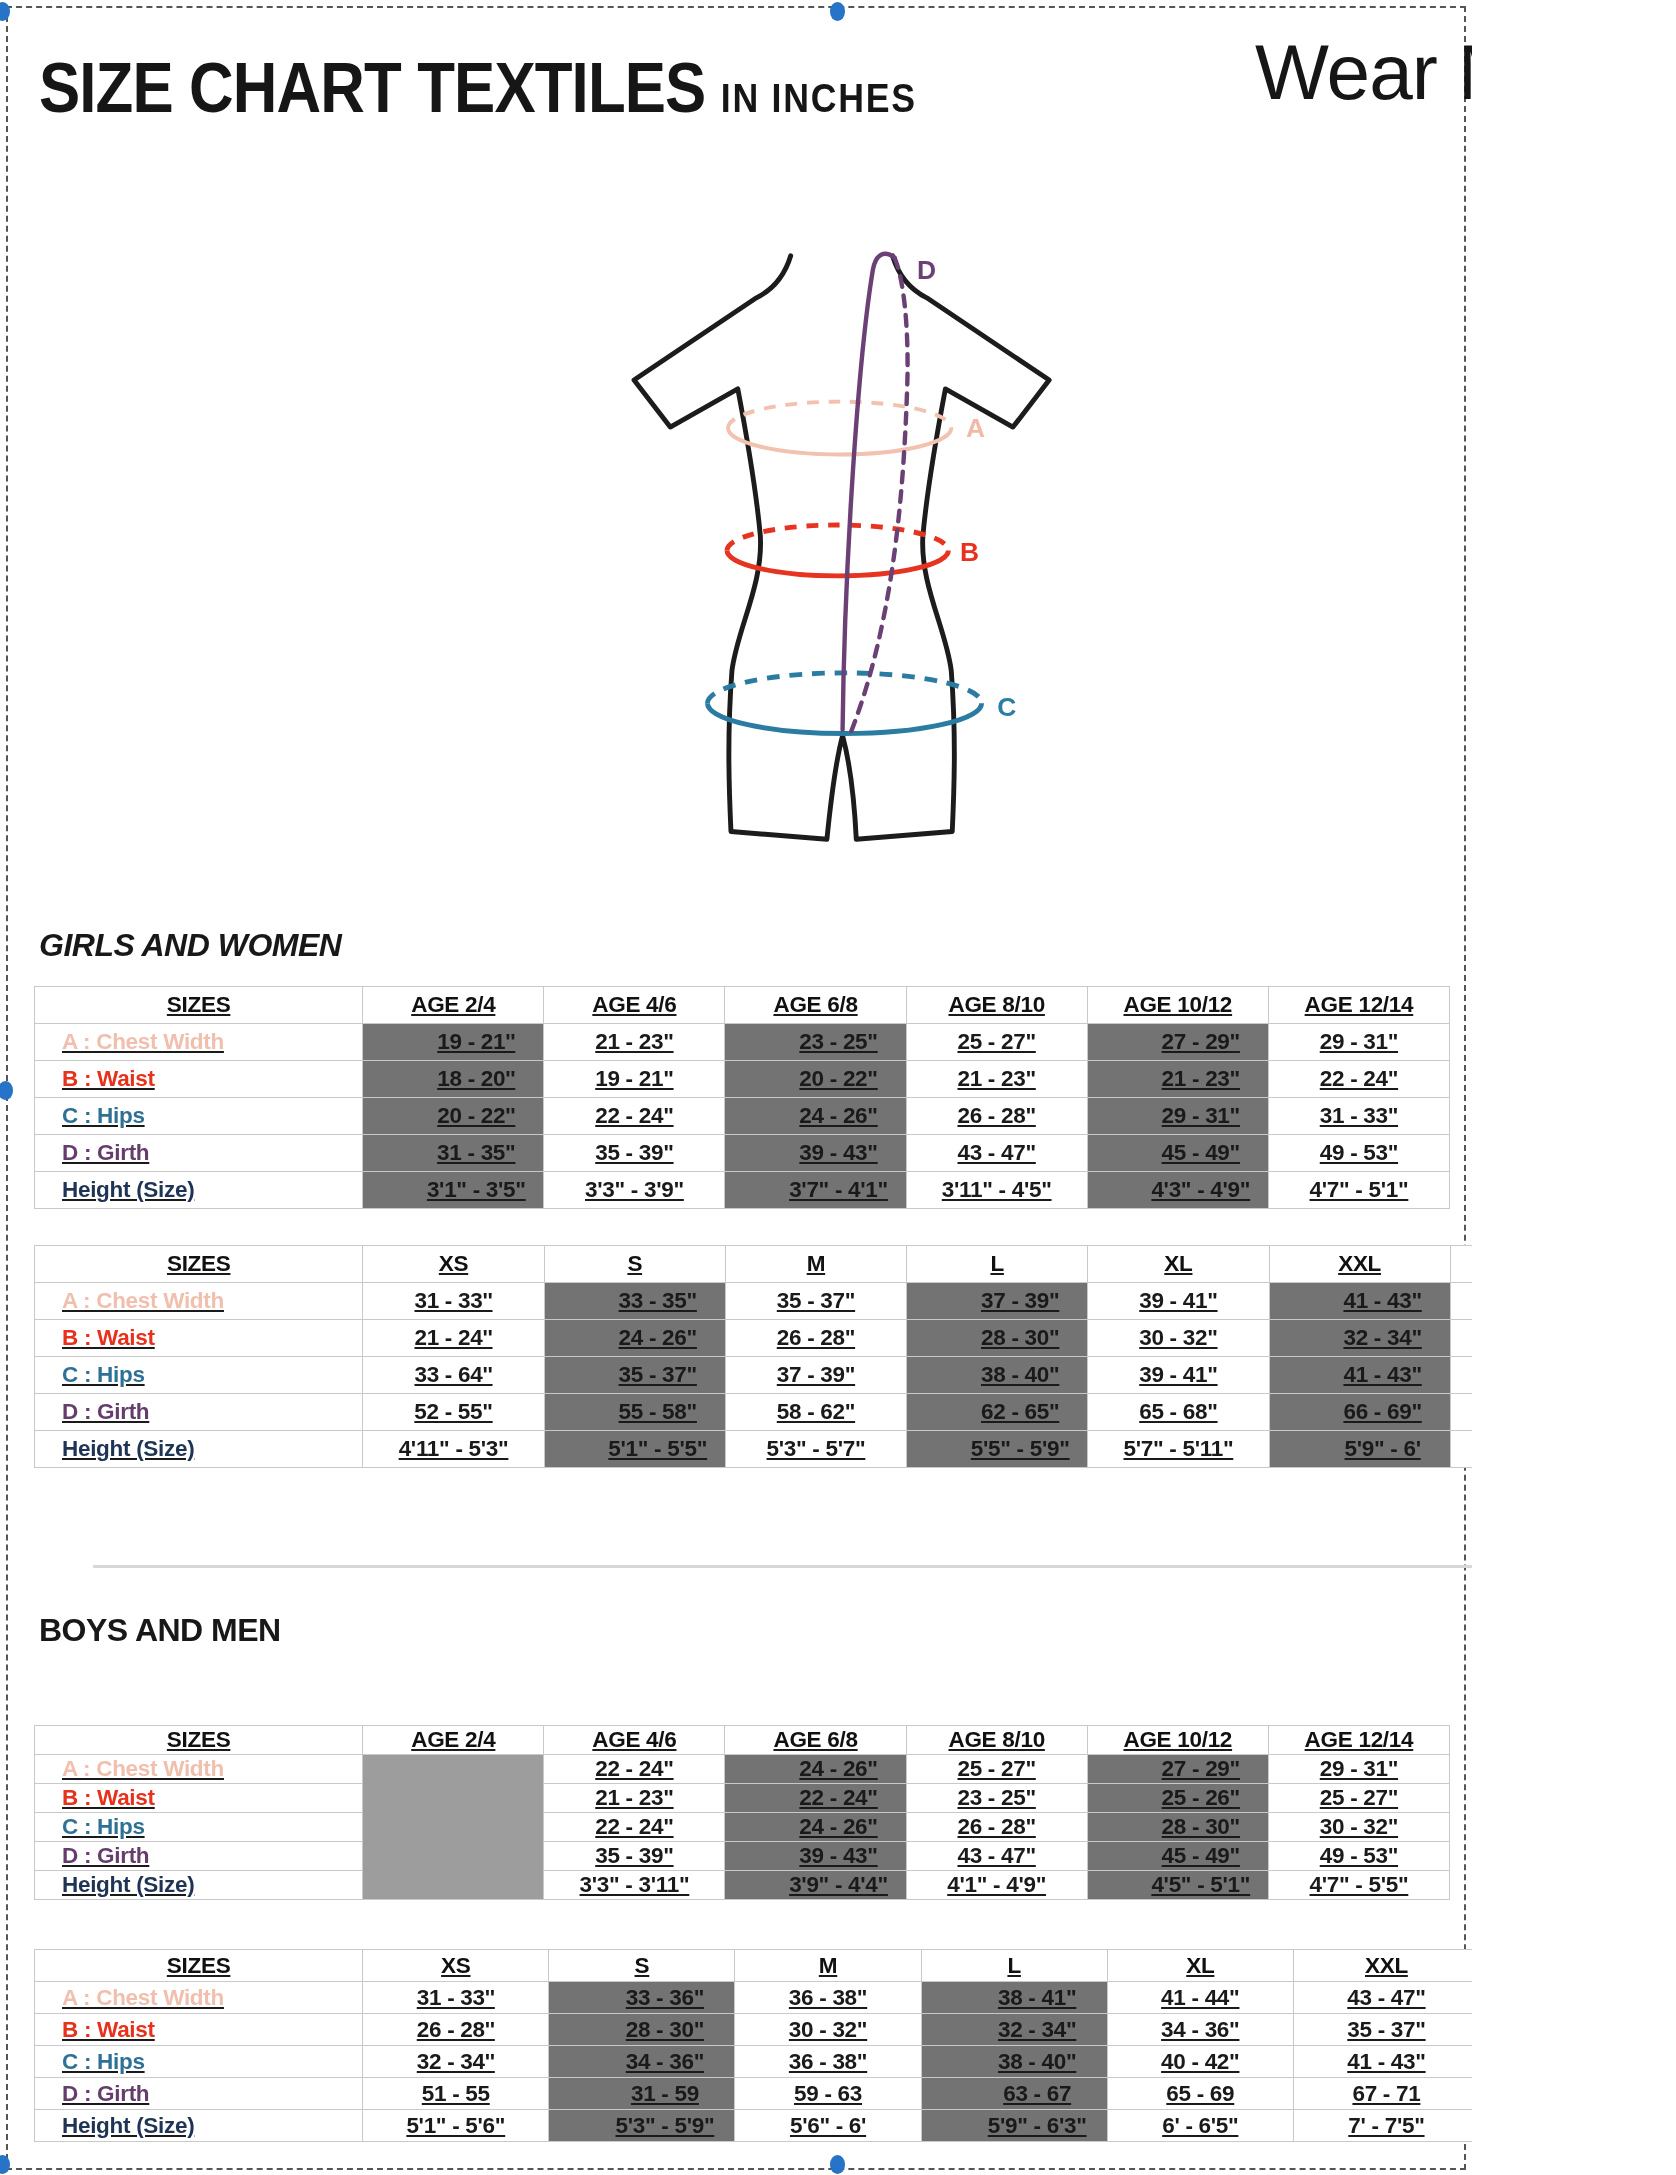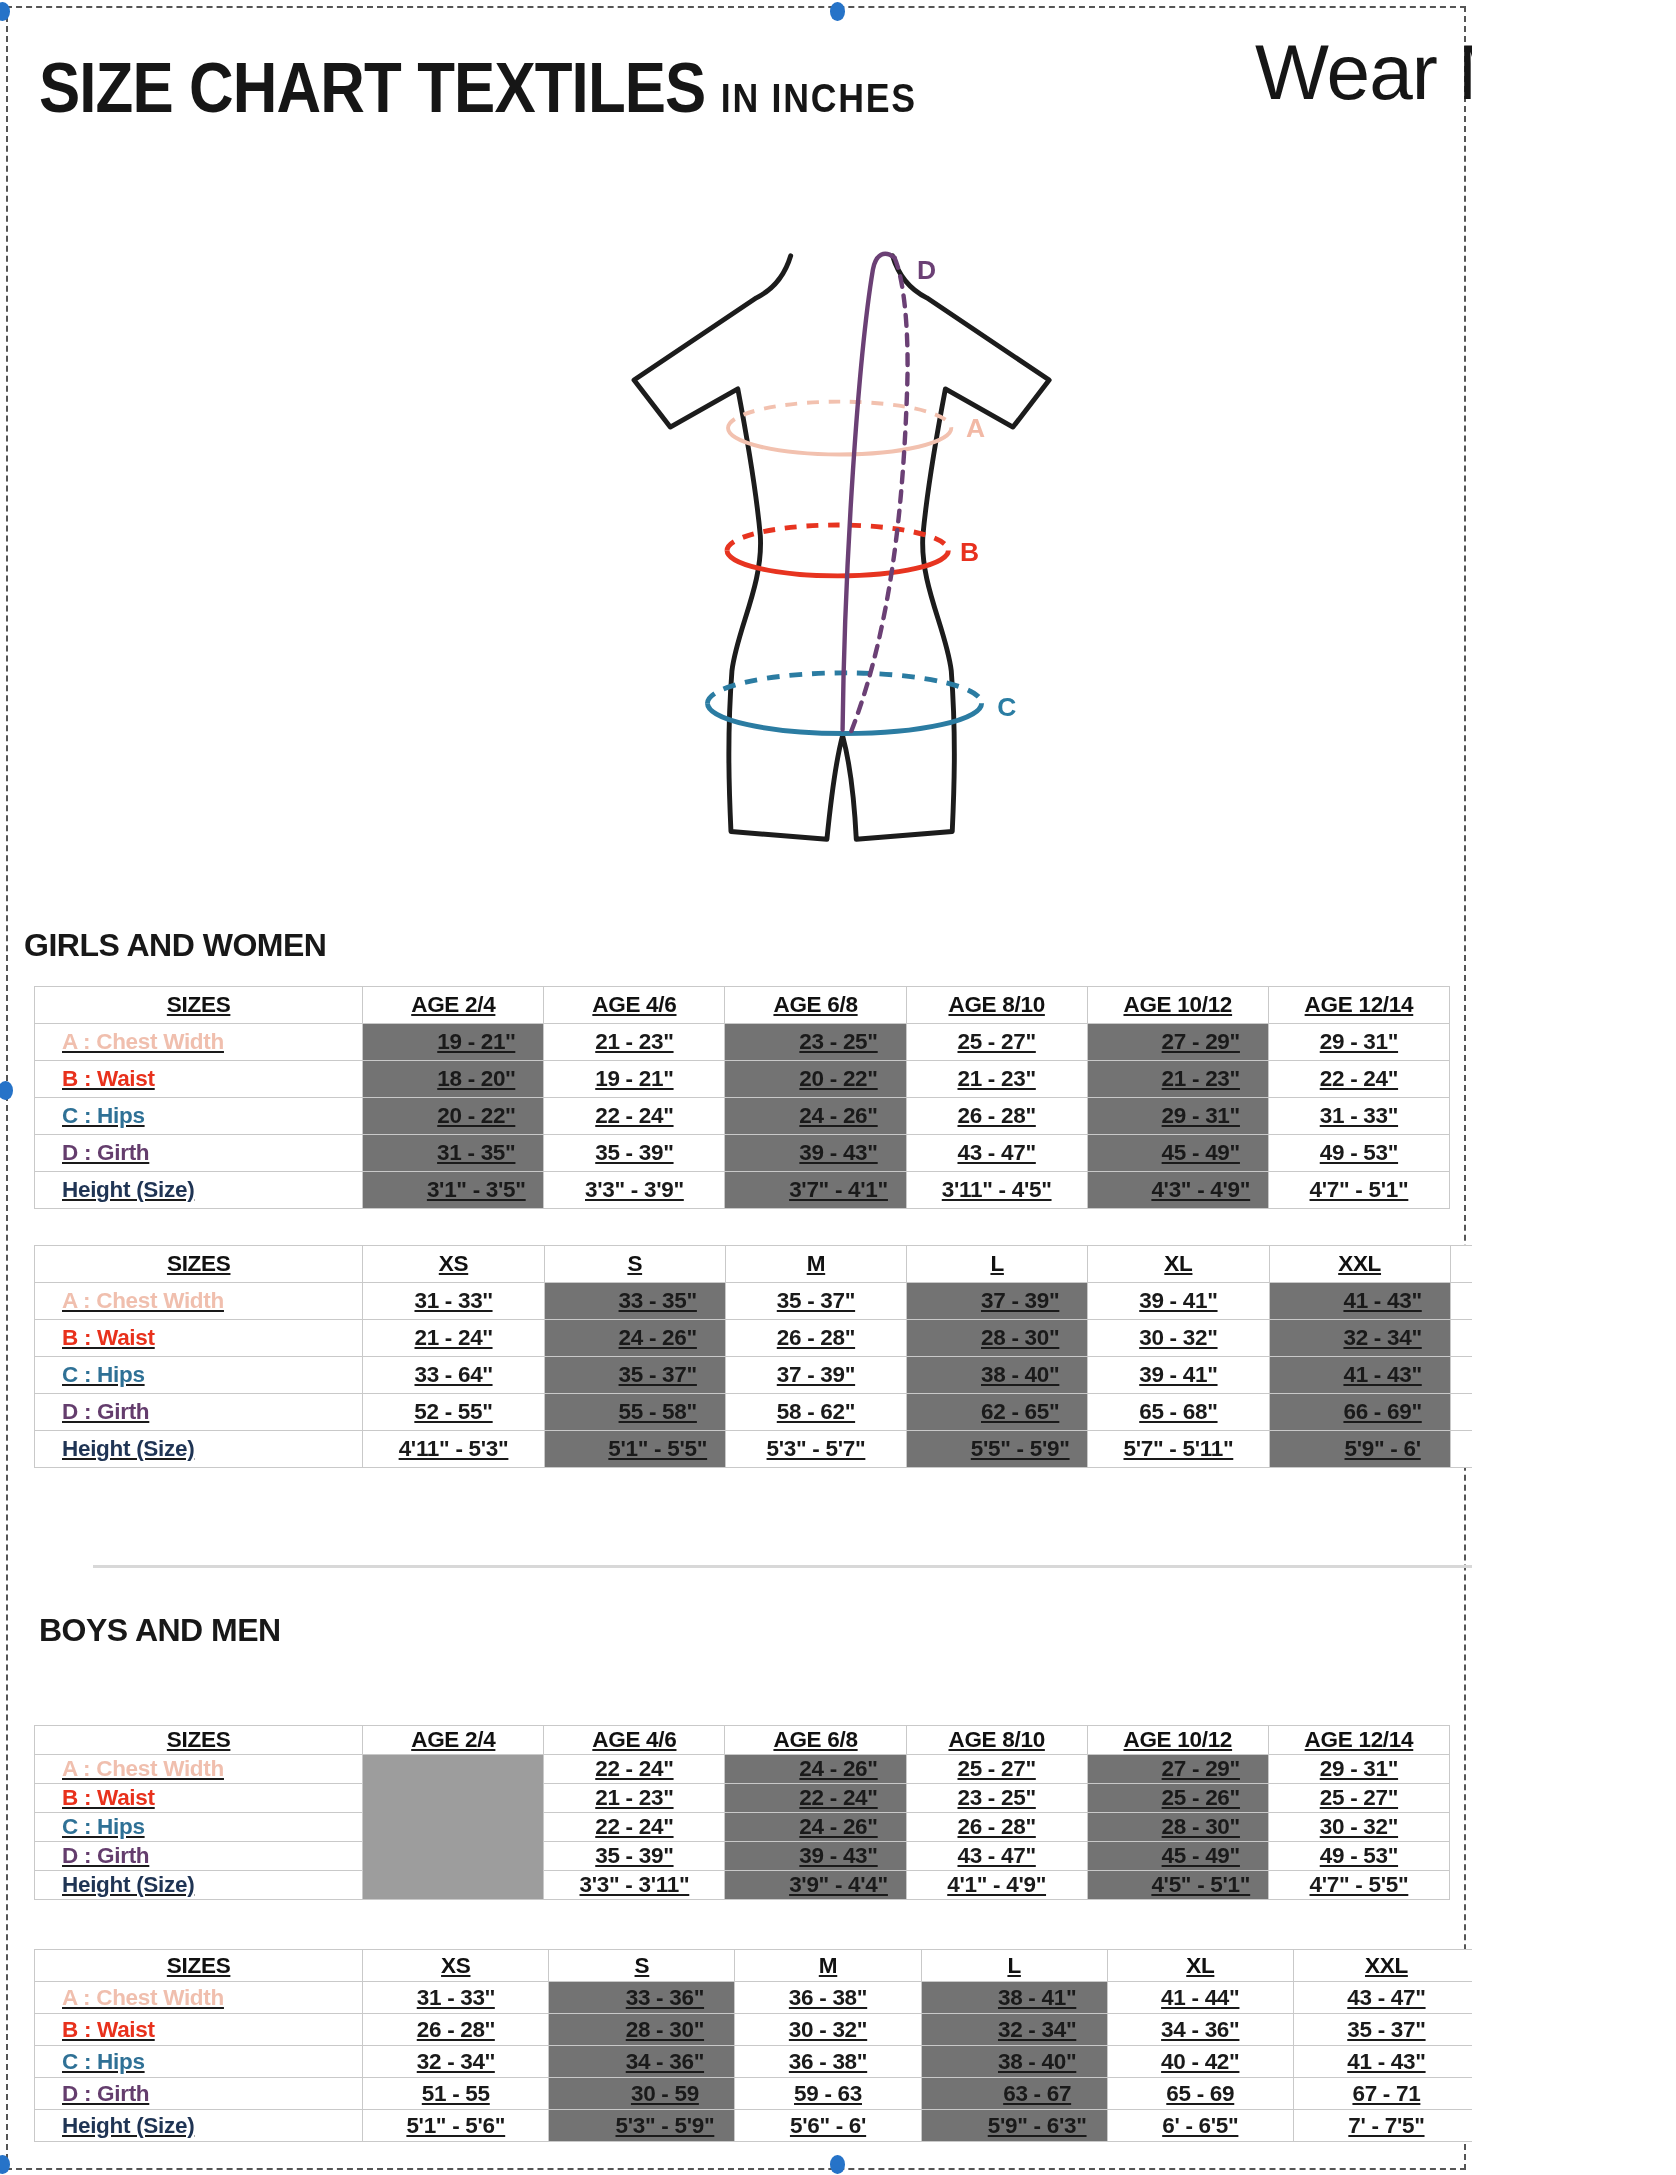--- a/index.html
+++ b/index.html
@@ -11,21 +11,21 @@
   h1{position:absolute;left:39px;top:47px;margin:0;font-size:71px;font-weight:700;
      letter-spacing:-1px;white-space:nowrap;transform:scaleX(0.87);transform-origin:0 50%;color:#161616;}
   h1 .sub{font-size:41px;font-weight:700;margin-left:17.6px;letter-spacing:2px;}
 
   .logo{position:absolute;left:1255px;top:27.4px;width:382px;height:98px;}
 
   .diagram{position:absolute;left:588px;top:240px;width:470px;height:617px;}
   .diagram text{font-weight:bold;font-size:27px;font-family:"Liberation Sans",sans-serif;}
 
   h2{position:absolute;margin:0;font-size:32px;font-weight:800;letter-spacing:-0.5px;color:#181818;}
-  #girls-heading{left:24px;top:927px;}
+  #girls-heading{left:39px;top:927px;font-style:italic;}
   #boys-heading{left:39px;top:1612px;}
 
   .divider{position:absolute;left:93px;top:1565px;width:1486px;height:2.9px;background:#d8d8d8;}
 
   table{position:absolute;border-collapse:collapse;table-layout:fixed;background:#fff;text-decoration:underline;}
   td,th{border:1.5px solid #c9c9c9;font-size:22.5px;font-weight:700;text-align:center;
         padding:0;letter-spacing:-0.3px;color:#1a1a1a;overflow:hidden;white-space:nowrap;}
   th.hd{color:#111;font-weight:800;}
   th.rl{text-align:left;padding-left:27px;}
   .sh{background:#737373;padding-left:46px;}
@@ -336,21 +336,21 @@
       <td>32 - 34''</td>
       <td class="sh">34 - 36"</td>
       <td>36 - 38"</td>
       <td class="sh">38 - 40"</td>
       <td>40 - 42"</td>
       <td>41 - 43"</td>
     </tr>
     <tr>
       <th class="rl c-d">D : Girth</th>
       <td>51 - 55</td>
-      <td class="sh">30 - 59</td>
+      <td class="sh">31 - 59</td>
       <td>59 - 63</td>
       <td class="sh">63 - 67</td>
       <td>65 - 69</td>
       <td>67 - 71</td>
     </tr>
     <tr>
       <th class="rl c-h">Height (Size)</th>
       <td>5'1" - 5'6"</td>
       <td class="sh">5'3" - 5'9"</td>
       <td>5'6" - 6'</td>

